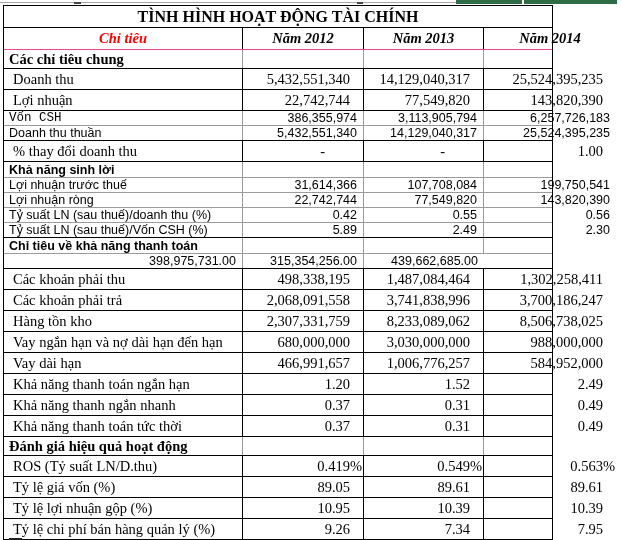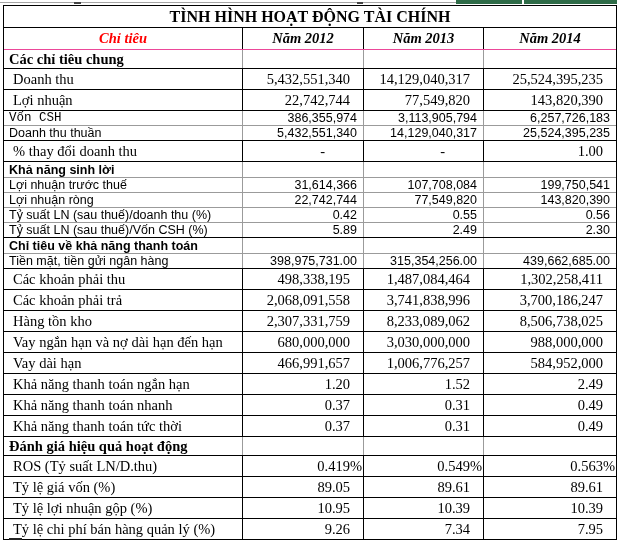--- a/index.html
+++ b/index.html
@@ -14,21 +14,21 @@
   .green-bar { position:absolute; top:0; height:4px; background:#2e6b47; }
   .seg-a { left:456px; width:66px; }
   .seg-b { left:524px; width:93px; }
   .strip-mark { position:absolute; top:2px; height:2px; background:#444; }
   .mark-1 { left:74px; width:7px; }
   .mark-2 { left:357px; width:6px; }
   .bottom-artifact { position:absolute; left:9px; top:538px; width:13px; height:2px; background:#222; }
 
   
   .table-wrap {
-    position:absolute; left:3px; top:5px; width:614px;
+    position:absolute; left:3px; top:5px; width:550px;
     box-sizing:border-box;
     border-left:1px solid #000; border-right:1px solid #000; border-top:1px solid #000;
     background:#fff;
   }
   .title-row {
     box-sizing:border-box; height:22px; border-bottom:1px solid #000;
     display:flex; align-items:center; justify-content:center;
     font-weight:bold; font-size:16px; color:#000;
   }
   .grid-row { display:grid; grid-template-columns:239px 121px 120px 132px; box-sizing:border-box; }
@@ -158,21 +158,20 @@
           <div class="cell val" style="border-right: 1px solid rgb(155, 155, 155);">2.49</div>
           <div class="cell val">2.30</div>
         </div>
         <div class="grid-row body-row v-section_sans f-sans" style="border-bottom: 1px solid rgb(155, 155, 155);">
           <div class="cell c1" style="border-right: 1px solid rgb(155, 155, 155);">Chỉ tiêu về khả năng thanh toán</div>
           <div class="cell val" style="border-right: 1px solid rgb(155, 155, 155);"></div>
           <div class="cell val" style="border-right: 1px solid rgb(155, 155, 155);"></div>
           <div class="cell val"></div>
         </div>
         <div class="grid-row body-row v-sans f-sans" style="border-bottom: 1px solid rgb(0, 0, 0);">
-          <div class="cell c1" style="border-right: 1px solid rgb(155, 155, 155);">Tiền mặt, tiền gửi ngân hàng</div>
           <div class="cell val" style="border-right: 1px solid rgb(155, 155, 155);">398,975,731.00</div>
           <div class="cell val" style="border-right: 1px solid rgb(155, 155, 155);">315,354,256.00</div>
           <div class="cell val">439,662,685.00</div>
         </div>
         <div class="grid-row body-row v-serif f-serif" style="border-bottom: 1px solid rgb(0, 0, 0);">
           <div class="cell c1" style="border-right: 1px solid rgb(0, 0, 0);">Các khoản phải thu</div>
           <div class="cell val" style="border-right: 1px solid rgb(0, 0, 0);">498,338,195</div>
           <div class="cell val" style="border-right: 1px solid rgb(0, 0, 0);">1,487,084,464</div>
           <div class="cell val">1,302,258,411</div>
         </div>
@@ -200,21 +199,21 @@
           <div class="cell val" style="border-right: 1px solid rgb(0, 0, 0);">1,006,776,257</div>
           <div class="cell val">584,952,000</div>
         </div>
         <div class="grid-row body-row v-serif f-serif" style="border-bottom: 1px solid rgb(0, 0, 0);">
           <div class="cell c1" style="border-right: 1px solid rgb(0, 0, 0);">Khả năng thanh toán ngắn hạn</div>
           <div class="cell val" style="border-right: 1px solid rgb(0, 0, 0);">1.20</div>
           <div class="cell val" style="border-right: 1px solid rgb(0, 0, 0);">1.52</div>
           <div class="cell val">2.49</div>
         </div>
         <div class="grid-row body-row v-serif f-serif" style="border-bottom: 1px solid rgb(0, 0, 0);">
-          <div class="cell c1" style="border-right: 1px solid rgb(0, 0, 0);">Khả năng thanh toán nhanh</div>
+          <div class="cell c1" style="border-right: 1px solid rgb(0, 0, 0);">Khả năng thanh ngắn nhanh</div>
           <div class="cell val" style="border-right: 1px solid rgb(0, 0, 0);">0.37</div>
           <div class="cell val" style="border-right: 1px solid rgb(0, 0, 0);">0.31</div>
           <div class="cell val">0.49</div>
         </div>
         <div class="grid-row body-row v-serif f-serif" style="border-bottom: 1px solid rgb(0, 0, 0);">
           <div class="cell c1" style="border-right: 1px solid rgb(0, 0, 0);">Khả năng thanh toán tức thời</div>
           <div class="cell val" style="border-right: 1px solid rgb(0, 0, 0);">0.37</div>
           <div class="cell val" style="border-right: 1px solid rgb(0, 0, 0);">0.31</div>
           <div class="cell val">0.49</div>
         </div>

